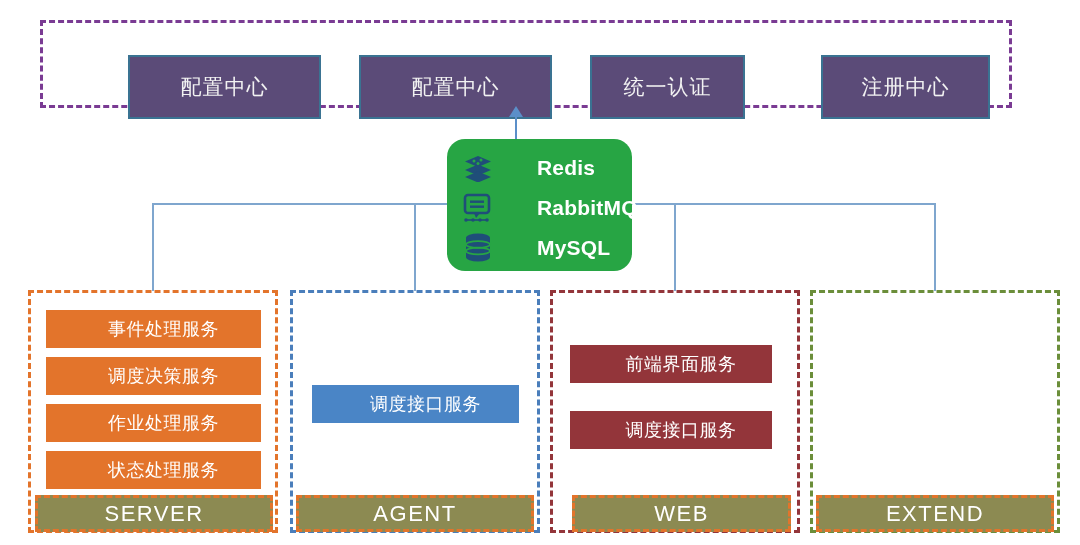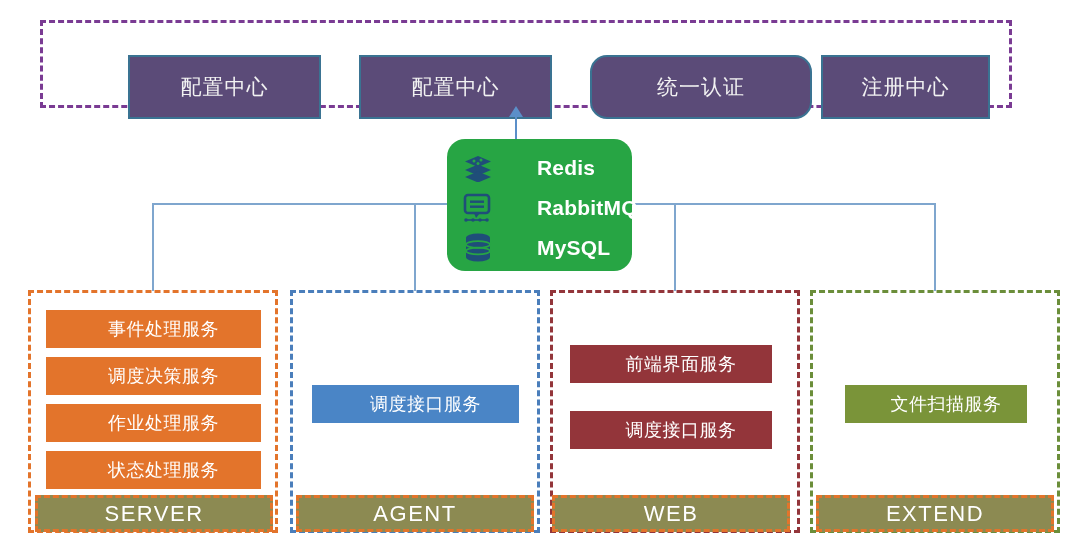--- a/index.html
+++ b/index.html
@@ -37,21 +37,21 @@
     box-sizing: border-box;
     display: flex;
     align-items: center;
     justify-content: center;
     color: #F2F2F2;
     font-size: 21px;
     letter-spacing: 1px;
   }
   .pb1 { left: 85px;  width: 193px; }
   .pb2 { left: 316px; width: 193px; }
-  .pb3 { left: 547px; width: 222px; border-radius: 17px; }
+  .pb3 { left: 547px; width: 155px; }
   .pb4 { left: 778px; width: 169px; }
 
   
   .conn { position: absolute; background: #7FA6CE; }
   .conn-h { height: 1.5px; }
   .conn-v { width: 1.5px; }
 
   .arrow-up {
     position: absolute;
     left: 515px;
@@ -158,21 +158,21 @@
     box-sizing: border-box;
     display: flex;
     align-items: center;
     justify-content: center;
     color: #FFFFFF;
     font-size: 22px;
     letter-spacing: 1.5px;
   }
   .f-server { left: 35px;  width: 238px; }
   .f-agent  { left: 296px; width: 238px; }
-  .f-web    { left: 552px; width: 238px; }
+  .f-web    { left: 572px; width: 219px; }
   .f-extend { left: 816px; width: 238px; }
 </style>
 </head>
 <body>
 
 <div id="canvas">
 
   <div class="platform-frame">
     <div class="platform-box pb1">
       <span>配置中心</span>
@@ -273,23 +273,20 @@
     <span>调度接口服务</span>
   </div>
 
   <div class="svc svc-red w1">
     <span>前端界面服务</span>
   </div>
   <div class="svc svc-red w2">
     <span>调度接口服务</span>
   </div>
 
-  <div class="svc svc-green e1">
-    <span>文件扫描服务</span>
-  </div>
 
   <div class="footer-bar f-server">
     <span>SERVER</span>
   </div>
   <div class="footer-bar f-agent">
     <span>AGENT</span>
   </div>
   <div class="footer-bar f-web">
     <span>WEB</span>
   </div>

